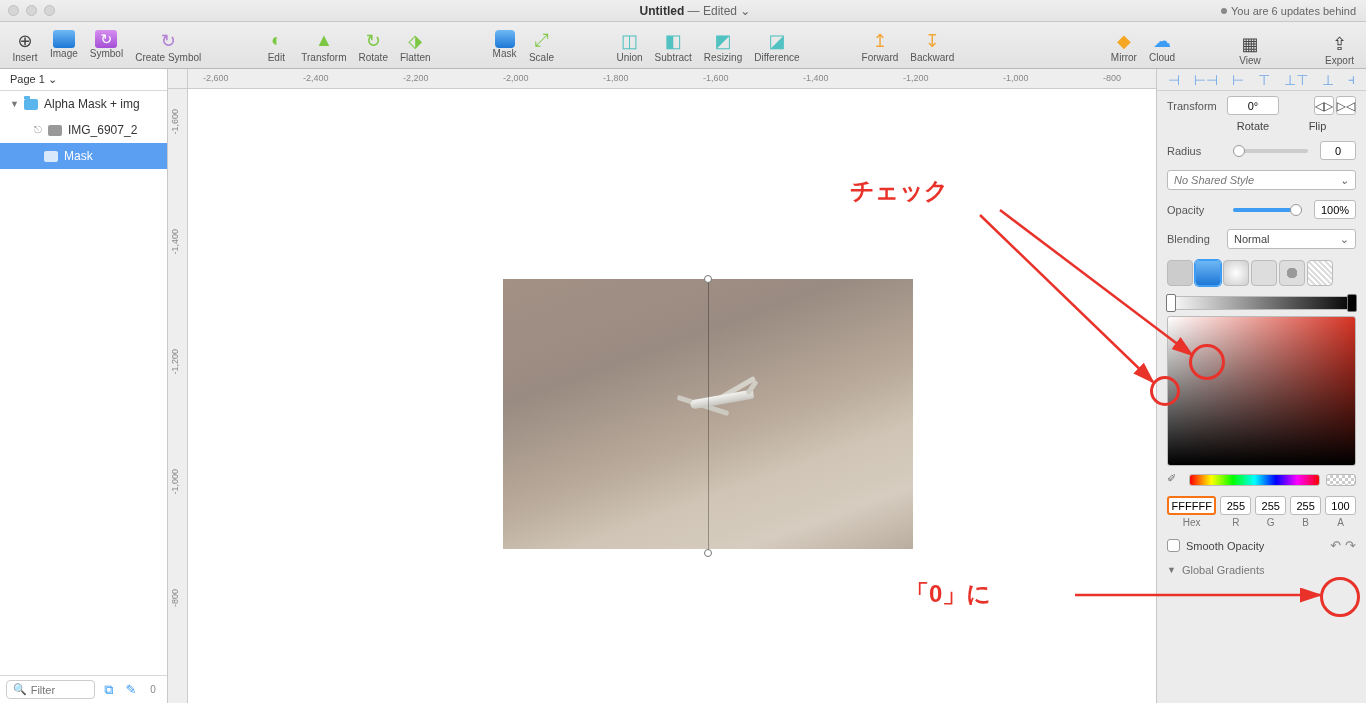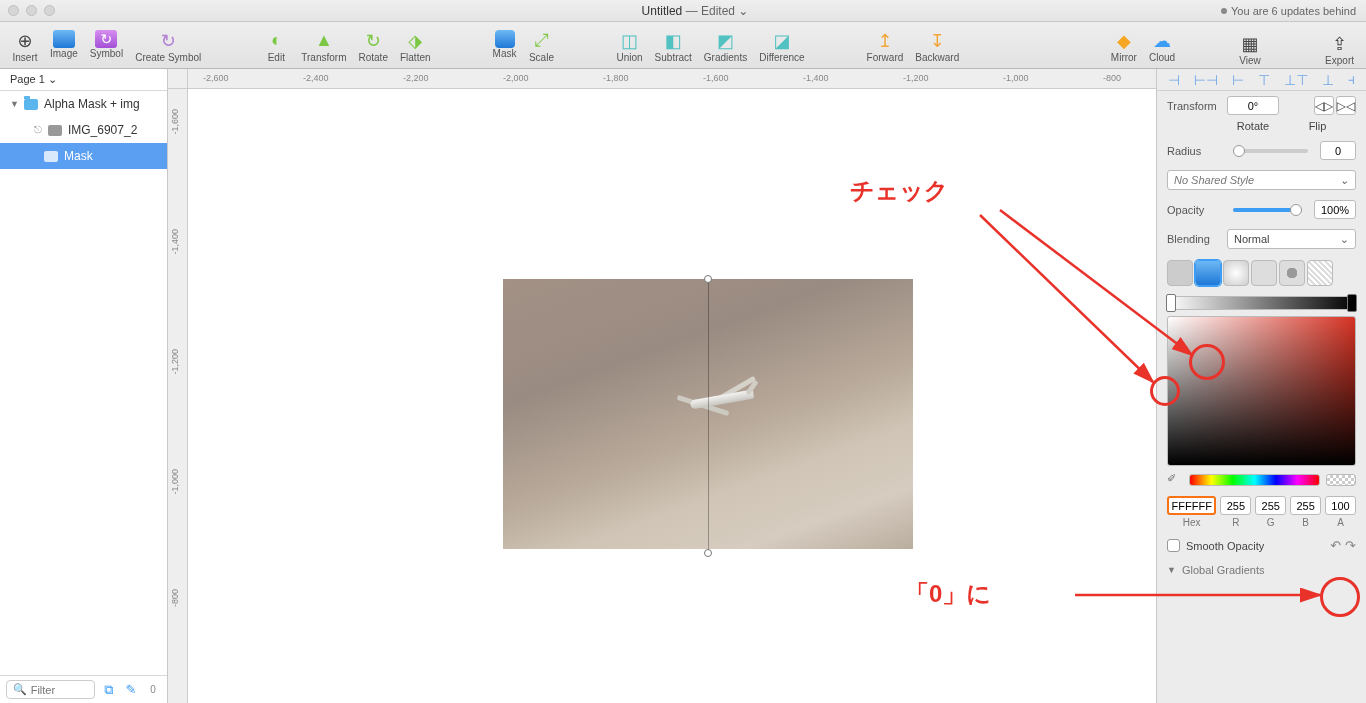--- a/index.html
+++ b/index.html
@@ -3,21 +3,21 @@
 <meta charset="utf-8">
 <style>
 * { box-sizing: border-box; margin: 0; padding: 0; font-family: -apple-system, "Helvetica Neue", Arial, sans-serif; }
 body { width: 1366px; height: 703px; background: #ececec; font-size: 11px; color: #333; overflow: hidden; position: relative; }
 
 
 .titlebar { height: 22px; background: linear-gradient(#efefef,#e4e4e4); display: flex; align-items: center; padding: 0 8px; border-bottom: 1px solid #c8c8c8; position: relative; }
 .traffic { display: flex; gap: 7px; }
 .traffic span { width: 11px; height: 11px; border-radius: 50%; background: #d6d6d6; border: 1px solid #c0c0c0; }
 .win-title { position: absolute; left: 50%; transform: translateX(-50%); color: #666; font-size: 12px; }
-.win-title b { color: #333; font-weight: 400; padding-left: 24px; }
+.win-title b { color: #333; font-weight: 700; padding-left: 24px; }
 .updates { position: absolute; right: 10px; color: #666; display: flex; align-items: center; gap: 4px; }
 .updates::before { content: ""; width: 6px; height: 6px; background: #888; border-radius: 50%; display: inline-block; }
 
 
 .toolbar { height: 47px; background: linear-gradient(#eeeeee,#e2e2e2); border-bottom: 1px solid #b9b9b9; display: flex; align-items: center; padding: 0 6px; }
 .tbtn { display: flex; flex-direction: column; align-items: center; justify-content: flex-end; height: 100%; padding: 4px 6px 2px; font-size: 10px; color: #555; }
 .tbtn .ic { width: 26px; height: 22px; display: flex; align-items: center; justify-content: center; font-size: 18px; }
 .tgroup { display: flex; }
 .tspacer { flex: 1; }
 .bigsep { width: 50px; }
@@ -193,21 +193,21 @@
     <div class="tbtn">
         <div class="ic ic-teal">◫</div>
         <span>Union</span>
       </div>
     <div class="tbtn">
         <div class="ic ic-teal">◧</div>
         <span>Subtract</span>
       </div>
     <div class="tbtn">
         <div class="ic ic-teal">◩</div>
-        <span>Gradients</span>
+        <span>Resizing</span>
       </div>
     <div class="tbtn">
         <div class="ic ic-teal">◪</div>
         <span>Difference</span>
       </div>
   </div>
   <div class="bigsep"></div>
   <div class="tgroup">
     <div class="tbtn">
         <div class="ic ic-orange">↥</div>

